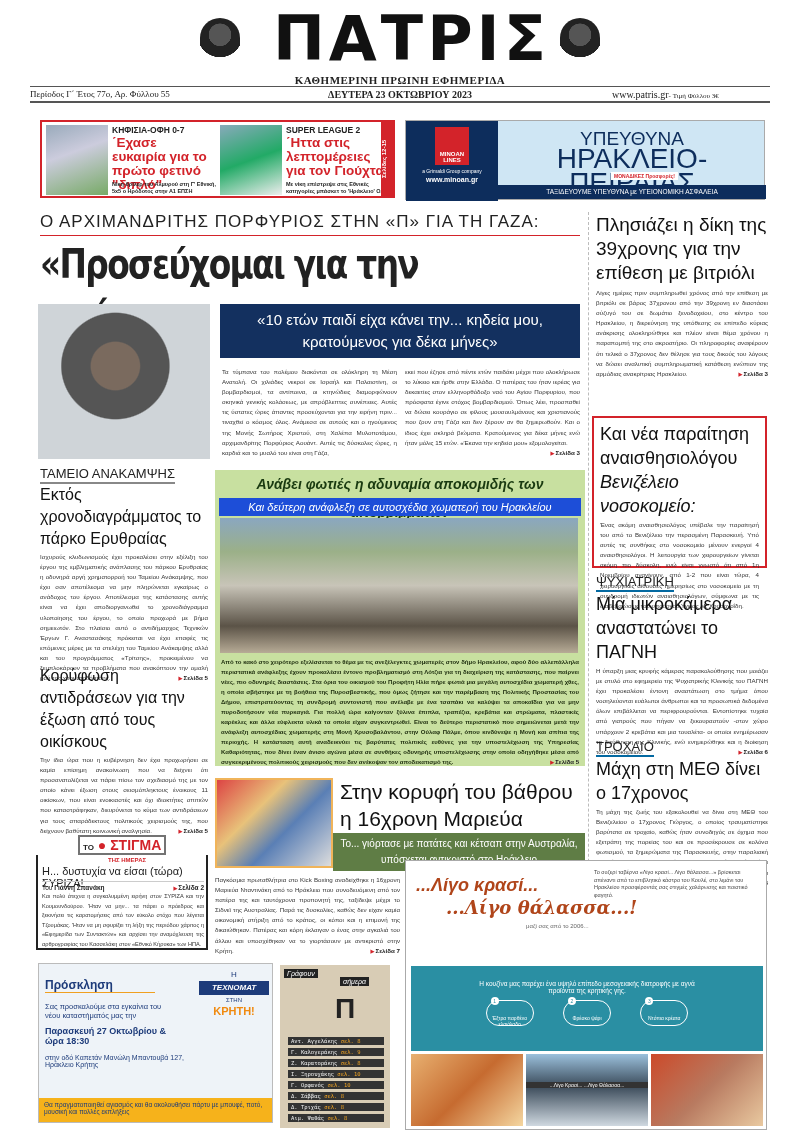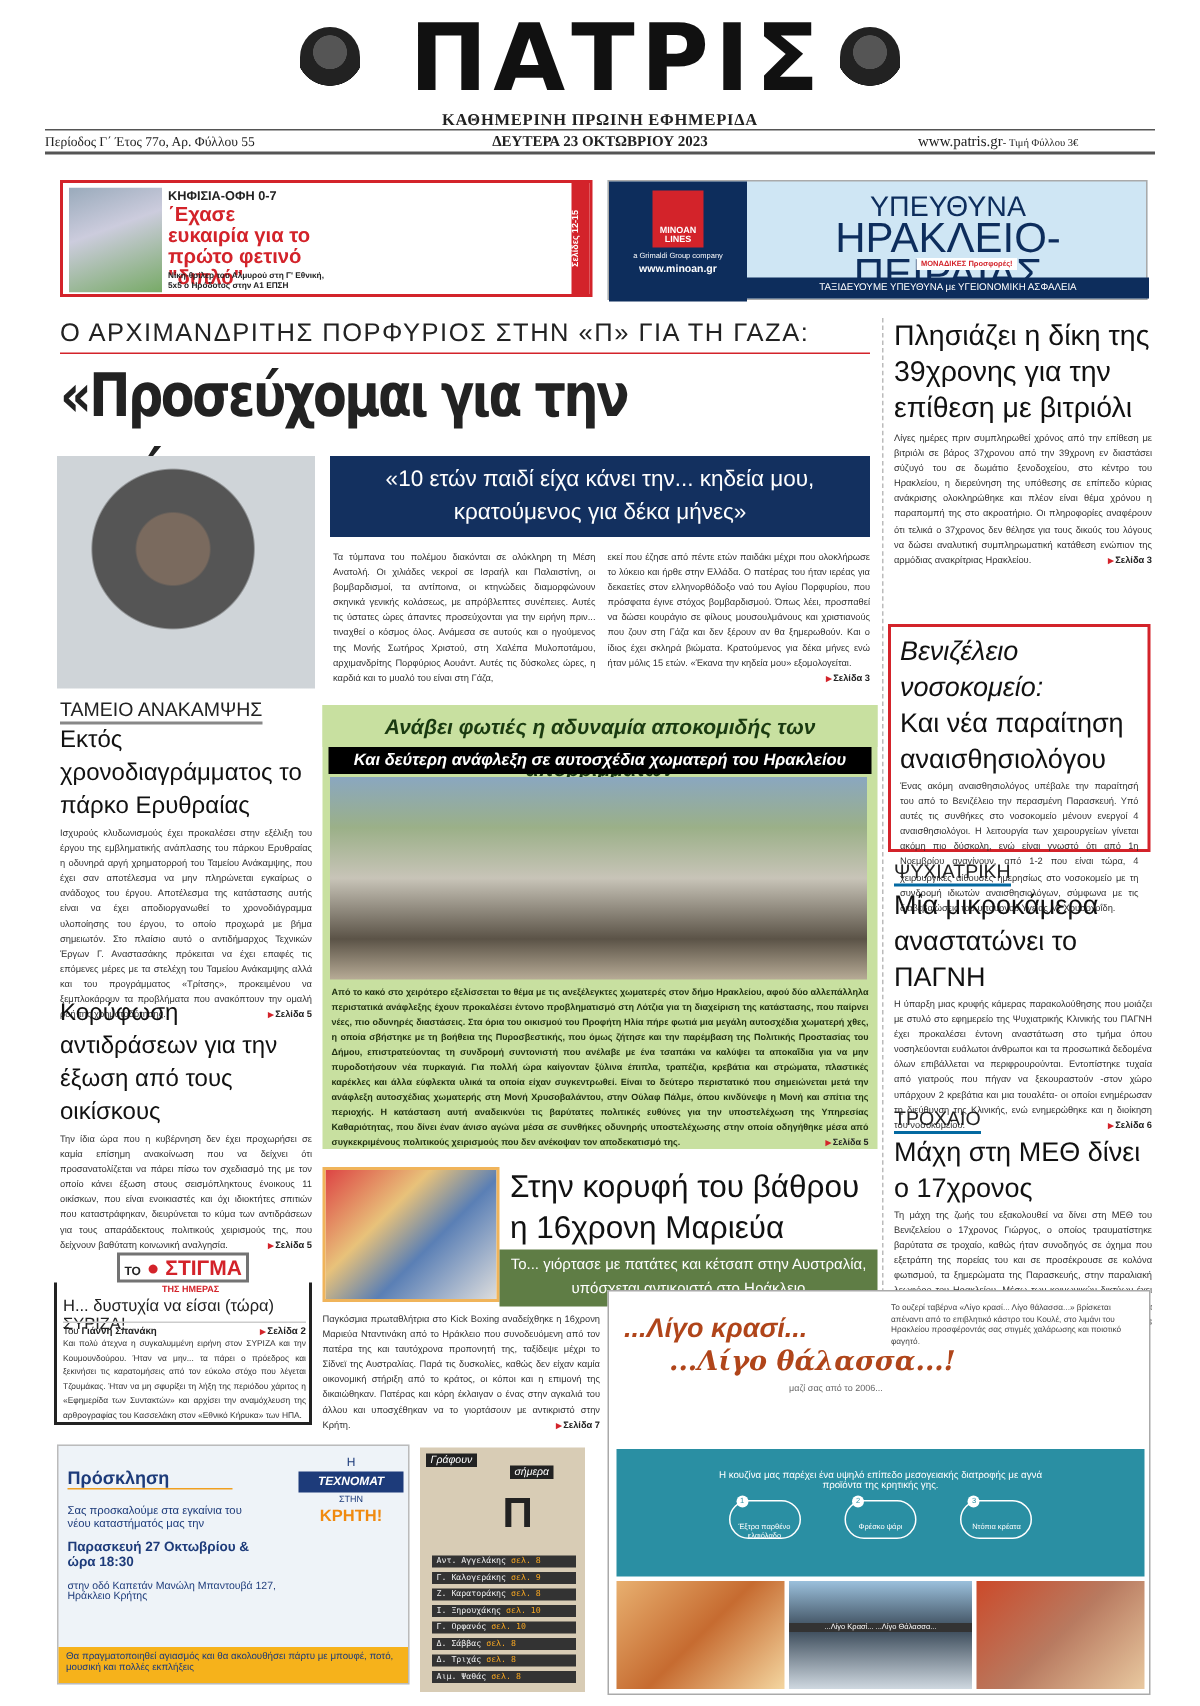--- a/index.html
+++ b/index.html
@@ -33,21 +33,21 @@
 .quote{left:220px;top:304px;width:360px;height:54px;background:#13305f;color:#fff;text-align:center;font-size:15px;line-height:22px;padding-top:5px}
 .body{font-size:6.2px;line-height:10.1px;text-align:justify;color:#333}
 .pg{color:#222;font-weight:bold;float:right}
 .pg::before{content:"▶";color:#d3232a;font-size:5px;margin-right:1px}
 .sec{font-size:13px;color:#222;border-bottom:2px solid #0369a1;display:inline-block;padding-bottom:1px}
 .h2{font-size:18px;line-height:24px;color:#111}
 .vdiv{left:588px;top:212px;width:1px;height:740px;border-left:1px dashed #bbb}
 .bvbox{left:592px;top:416px;width:175px;height:152px;border:2px solid #d3232a;padding:4px 6px}
 .fire{left:215px;top:470px;width:370px;height:296px;background:#c8e0a0}
 .fire-h{position:absolute;left:0;top:0;width:370px;height:28px;background:#c8e0a0;text-align:center;font-weight:bold;font-style:italic;font-size:14px;line-height:28px;color:#1a3a10}
-.fire-s{position:absolute;left:4px;top:28px;width:362px;height:18px;background:#000000;color:#fff;text-align:center;font-weight:bold;font-style:italic;font-size:11px;line-height:18px}
+.fire-s{position:absolute;left:4px;top:28px;width:362px;height:18px;background:#1d4ed8;color:#fff;text-align:center;font-weight:normal;font-style:italic;font-size:11px;line-height:18px}
 .fire-img{position:absolute;left:5px;top:48px;width:358px;height:135px;background:linear-gradient(180deg,#8aa7c0 0,#9bb088 25%,#c8c4b8 50%,#5b5347 80%,#b7ab96 100%)}
 .fire-body{position:absolute;left:6px;top:187px;width:358px;font-size:6px;line-height:10px;font-weight:bold;color:#203010;text-align:justify}
 .box-img{left:215px;top:778px;width:118px;height:90px;border:2px solid #f0b45a;background:linear-gradient(135deg,#d44 0,#e8c27a 35%,#5a7fb5 60%,#ddd 100%)}
 .box-h{left:340px;top:778px;width:240px;font-size:21px;line-height:27px;color:#111}
 .box-s{left:333px;top:833px;width:252px;height:38px;background:#5f7d45;color:#fff;text-align:center;font-size:10px;line-height:16px;padding-top:3px}
 .stigma{left:36px;top:855px;width:172px;height:95px;border:2px solid #222;border-top:none}
 .stigma-title{position:absolute;left:40px;top:-20px;font-weight:bold;font-size:14px;color:#d3232a;background:#fff;padding:0 3px;border:2px solid #737373}
 .ad-tex{left:38px;top:963px;width:235px;height:160px;border:1px solid #bbb;background:#eef3f8}
 .ad-col{left:280px;top:965px;width:110px;height:163px;background:#d8ccb5}
 .ad-sea{left:405px;top:860px;width:362px;height:270px;border:1px solid #aaa;background:#fff}
@@ -67,20 +67,26 @@
   <div class="abs rule" style="top:101px;height:2px"></div>
 </div>
 
 <div class="abs sportbox">
   <div class="sport" style="left:2px;width:172px">
     <div class="img"></div>
     <div class="kicker">ΚΗΦΙΣΙΑ-ΟΦΗ 0-7</div>
     <div class="head">΄Εχασε ευκαιρία για το πρώτο φετινό "διπλό"</div>
     <div class="sub">Νίκη-θρίλερ του Αλμυρού στη Γ' Εθνική, 5x5 ο Ηρόδοτος στην Α1 ΕΠΣΗ</div>
   </div>
+  <div class="sport" style="left:176px;width:165px">
+    <div class="img" style="background:linear-gradient(160deg,#8ab 0,#2a6 50%,#eee 100%)"></div>
+    <div class="kicker">SUPER LEAGUE 2</div>
+    <div class="head">΄Ηττα στις λεπτομέρειες για τον Γιούχτα</div>
+    <div class="sub">Με νίκη επέστρεψε στις Εθνικές κατηγορίες μπάσκετ το 'Ηράκλειο' ΟΑΑ</div>
+  </div>
   <div class="sport-pages">Σελίδες 12-15</div>
 </div>
 
 <div class="abs minoan">
   <div class="minoan-left">
     <div class="minoan-logo">MINOAN LINES</div>
     <div class="minoan-small">a Grimaldi Group company</div>
     <div class="minoan-url">www.minoan.gr</div>
   </div>
   <div class="minoan-t1">ΥΠΕΥΘΥΝΑ</div>
@@ -96,22 +102,22 @@
 <div class="abs body" style="left:222px;top:367px;width:175px">Τα τύμπανα του πολέμου διακόνται σε ολόκληρη τη Μέση Ανατολή. Οι χιλιάδες νεκροί σε Ισραήλ και Παλαιστίνη, οι βομβαρδισμοί, τα αντίποινα, οι κτηνώδεις διαμορφώνουν σκηνικά γενικής κολάσεως, με απρόβλεπτες συνέπειες. Αυτές τις ύστατες ώρες άπαντες προσεύχονται για την ειρήνη πριν... τιναχθεί ο κόσμος όλος. Ανάμεσα σε αυτούς και ο ηγούμενος της Μονής Σωτήρος Χριστού, στη Χαλέπα Μυλοποτάμου, αρχιμανδρίτης Πορφύριος Αουάντ. Αυτές τις δύσκολες ώρες, η καρδιά και το μυαλό του είναι στη Γάζα,</div>
 <div class="abs body" style="left:405px;top:367px;width:175px"><span>εκεί που έζησε από πέντε ετών παιδάκι μέχρι που ολοκλήρωσε το λύκειο και ήρθε στην Ελλάδα. Ο πατέρας του ήταν ιερέας για δεκαετίες στον ελληνορθόδοξο ναό του Αγίου Πορφυρίου, που πρόσφατα έγινε στόχος βομβαρδισμού. Όπως λέει, προσπαθεί να δώσει κουράγιο σε φίλους μουσουλμάνους και χριστιανούς που ζουν στη Γάζα και δεν ξέρουν αν θα ξημερωθούν. Και ο ίδιος έχει σκληρά βιώματα. Κρατούμενος για δέκα μήνες ενώ ήταν μόλις 15 ετών. «Έκανα την κηδεία μου» εξομολογείται.</span> <span class="pg">Σελίδα 3</span></div>
 
 <div class="abs vdiv"></div>
 
 <div class="abs" style="left:596px;top:213px;width:172px">
   <div class="h2" style="font-size:19px;line-height:24px">Πλησιάζει η δίκη της 39χρονης για την επίθεση με βιτριόλι</div>
   <div class="body" style="margin-top:3px"><span>Λίγες ημέρες πριν συμπληρωθεί χρόνος από την επίθεση με βιτριόλι σε βάρος 37χρονου από την 39χρονη εν διαστάσει σύζυγό του σε δωμάτιο ξενοδοχείου, στο κέντρο του Ηρακλείου, η διερεύνηση της υπόθεσης σε επίπεδο κύριας ανάκρισης ολοκληρώθηκε και πλέον είναι θέμα χρόνου η παραπομπή της στο ακροατήριο. Οι πληροφορίες αναφέρουν ότι τελικά ο 37χρονος δεν θέλησε για τους δικούς του λόγους να δώσει αναλυτική συμπληρωματική κατάθεση ενώπιον της αρμόδιας ανακρίτριας Ηρακλείου.</span> <span class="pg">Σελίδα 3</span></div>
 </div>
 <div class="abs bvbox">
+  <div class="h2">Και νέα παραίτηση αναισθησιολόγου</div>
   <div class="h2" style="font-style:italic">Βενιζέλειο νοσοκομείο:</div>
-  <div class="h2">Και νέα παραίτηση αναισθησιολόγου</div>
   <div class="body" style="margin-top:2px">Ένας ακόμη αναισθησιολόγος υπέβαλε την παραίτησή του από το Βενιζέλειο την περασμένη Παρασκευή. Υπό αυτές τις συνθήκες στο νοσοκομείο μένουν ενεργοί 4 αναισθησιολόγοι. Η λειτουργία των χειρουργείων γίνεται ακόμη πιο δύσκολη, ενώ είναι γνωστό ότι από 1η Νοεμβρίου αναγίνουν, από 1-2 που είναι τώρα, 4 χειρουργικές αίθουσες ημερησίως στο νοσοκομείο με τη συνδρομή ιδιωτών αναισθησιολόγων, σύμφωνα με τις διαβεβαιώσεις του υπουργού Υγείας Μ. Χρυσοχοΐδη.</div>
 </div>
 <div class="abs" style="left:596px;top:572px;width:172px">
   <div class="sec">ΨΥΧΙΑΤΡΙΚΗ</div>
   <div class="h2">Μία μικροκάμερα αναστατώνει το ΠΑΓΝΗ</div>
   <div class="body" style="margin-top:2px"><span>Η ύπαρξη μιας κρυφής κάμερας παρακολούθησης που μοιάζει με στυλό στο εφημερείο της Ψυχιατρικής Κλινικής του ΠΑΓΝΗ έχει προκαλέσει έντονη αναστάτωση στο τμήμα όπου νοσηλεύονται ευάλωτοι άνθρωποι και τα προσωπικά δεδομένα όλων επιβάλλεται να περιφρουρούνται. Εντοπίστηκε τυχαία από γιατρούς που πήγαν να ξεκουραστούν -στον χώρο υπάρχουν 2 κρεβάτια και μια τουαλέτα- οι οποίοι ενημέρωσαν τη διεύθυνση της Κλινικής, ενώ ενημερώθηκε και η διοίκηση του νοσοκομείου.</span> <span class="pg">Σελίδα 6</span></div>
 </div>
 <div class="abs" style="left:596px;top:737px;width:172px">
   <div class="sec">ΤΡΟΧΑΙΟ</div>
   <div class="h2">Μάχη στη ΜΕΘ δίνει ο 17χρονος</div>

